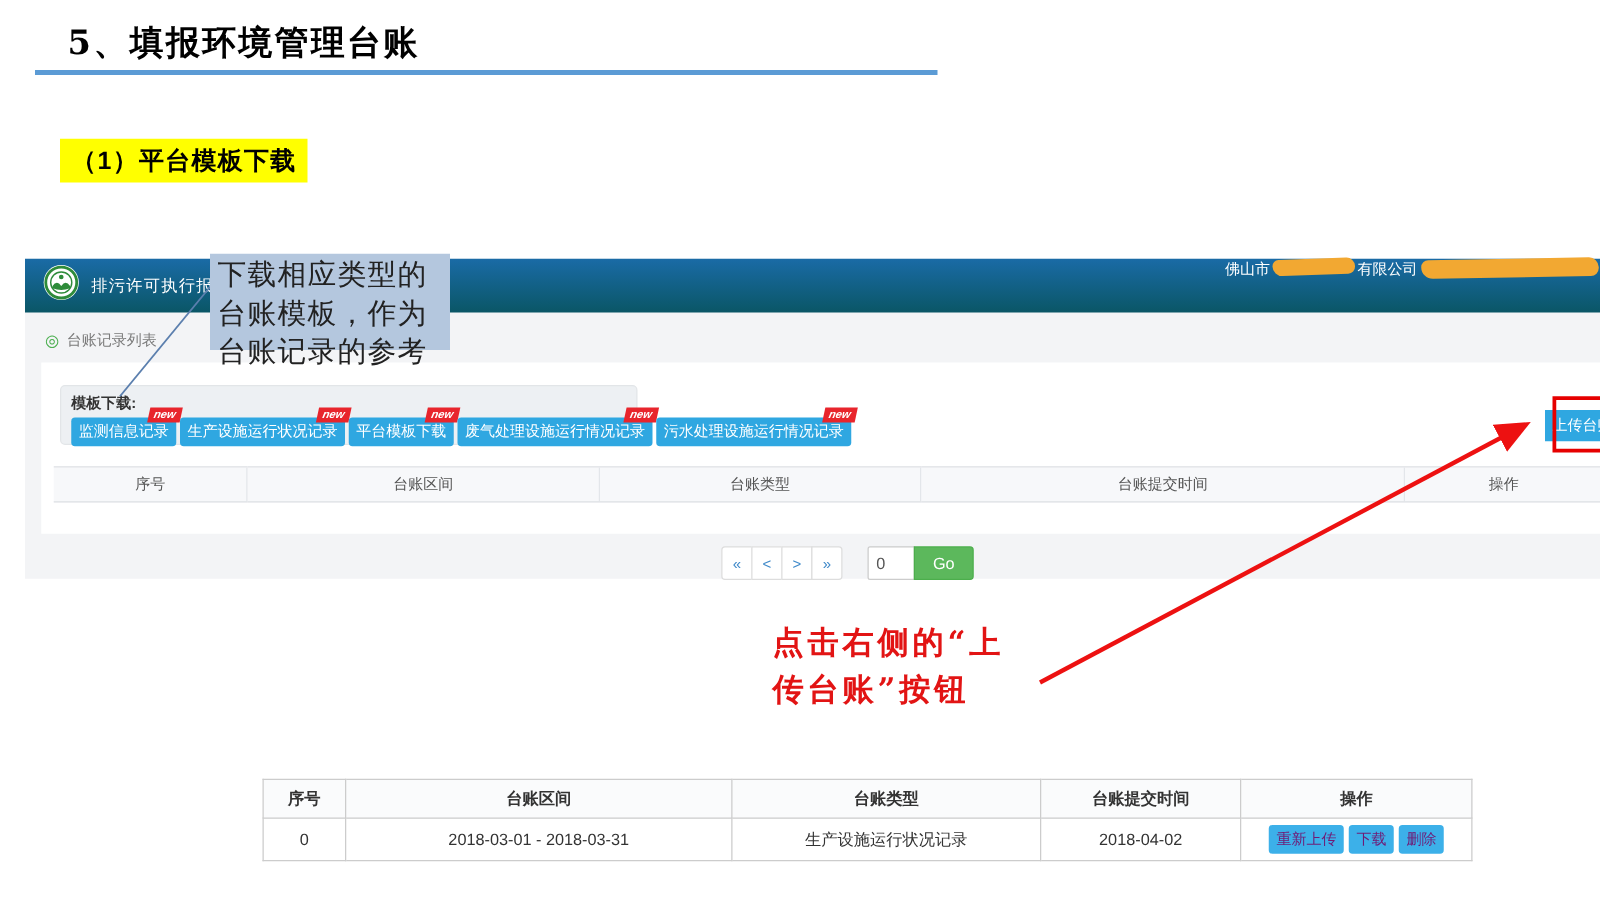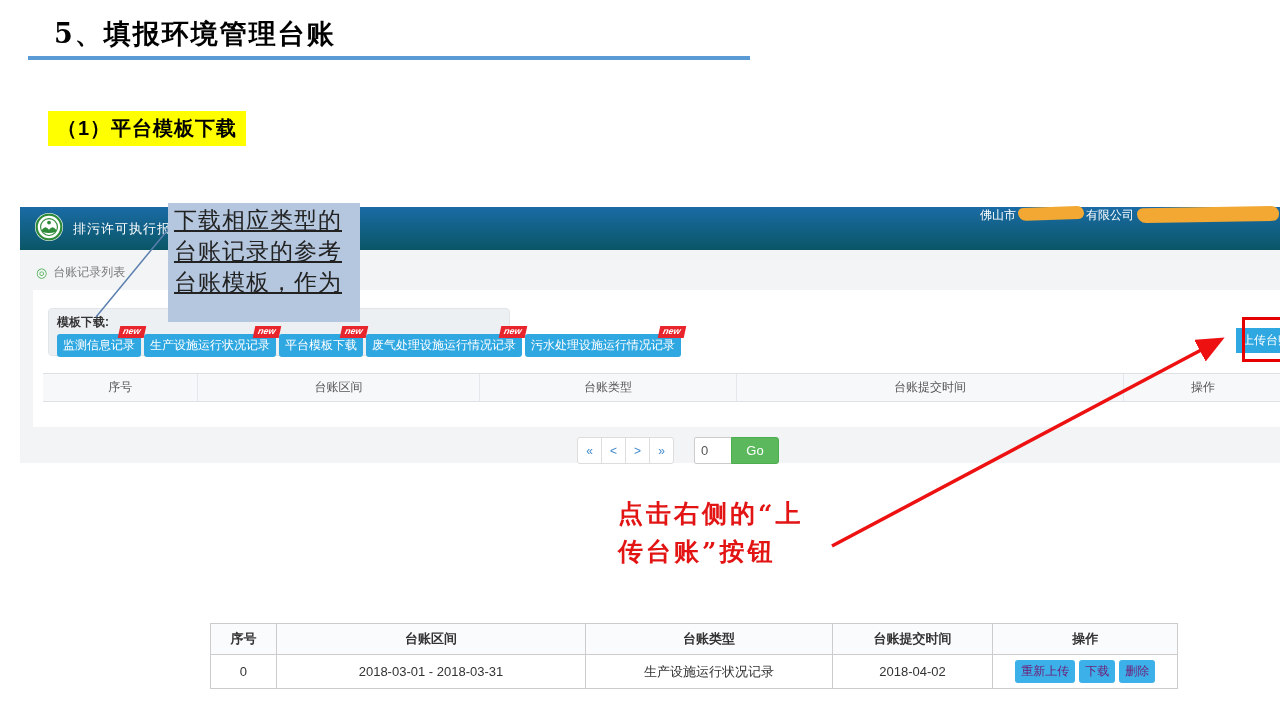--- a/index.html
+++ b/index.html
@@ -59,23 +59,23 @@
   .pg-btn.first{border-radius:3px 0 0 3px;margin-left:0;}
   .pg-btn.last{border-radius:0 3px 3px 0;}
   .pg-input{width:38px;height:27px;margin-left:20px;border:1px solid #ccc;font-size:13px;
     color:#555;padding:0 0 0 6px;box-sizing:border-box;border-radius:2px 0 0 2px;
     font-family:inherit;}
   .pg-go{width:48px;height:27px;background:#5cb85c;border:1px solid #4cae4c;color:#fff;
     font-size:13px;border-radius:0 3px 3px 0;margin-left:-1px;cursor:pointer;
     box-sizing:border-box;font-family:inherit;}
 
   
-  .callout{position:absolute;left:148px;top:203px;width:192px;height:119px;background:#b4c7de;
+  .callout{position:absolute;left:148px;top:203px;width:192px;height:77px;background:#b4c7de;
     font-family:"DejaVu Serif",serif;font-size:23px;color:#222;line-height:31px;
-    padding:2px 12px 0 6px;box-sizing:border-box;z-index:7;letter-spacing:1px;text-decoration:underline;}
+    padding:2px 12px 0 6px;box-sizing:border-box;z-index:7;letter-spacing:1px;}
   .overlay{position:absolute;left:0;top:0;width:1280px;height:720px;z-index:6;pointer-events:none;}
   .overlay2{position:absolute;left:0;top:0;width:1280px;height:720px;z-index:8;pointer-events:none;}
   .red-note{position:absolute;left:598px;top:495px;color:#e21414;z-index:8;
     font-family:"DejaVu Serif",serif;font-weight:bold;font-size:25px;line-height:38px;
     letter-spacing:3px;}
 
   
   .result-table{position:absolute;left:190px;top:623px;width:968px;z-index:2;}
   .result-table table{width:100%;border-collapse:collapse;font-size:13px;color:#333;background:#fff;}
   .result-table th{height:28px;background:#fafbfc;border:1px solid #ccc;font-weight:bold;
@@ -184,22 +184,22 @@
       <button class="pg-go">Go</button>
     </div>
   </div>
 
   <svg class="overlay">
     <line x1="160" y1="215" x2="76" y2="317" stroke="#5b7fae" stroke-width="1.5"></line>
   </svg>
 
   <div class="callout">
     <div>下载相应类型的</div>
+    <div>台账模板，作为</div>
     <div>台账记录的参考</div>
-    <div>台账模板，作为</div>
   </div>
 
   <svg class="overlay2">
     <defs>
       <marker id="arrowhead" markerWidth="9" markerHeight="8" refX="6.5" refY="3.5" orient="auto">
         <path d="M0,0 L8,3.5 L0,7 z" fill="#ed1111"></path>
       </marker>
     </defs>
     <line x1="812" y1="546" x2="1200" y2="340" stroke="#ed1111" stroke-width="3.5" marker-end="url(#arrowhead)"></line>
   </svg>

